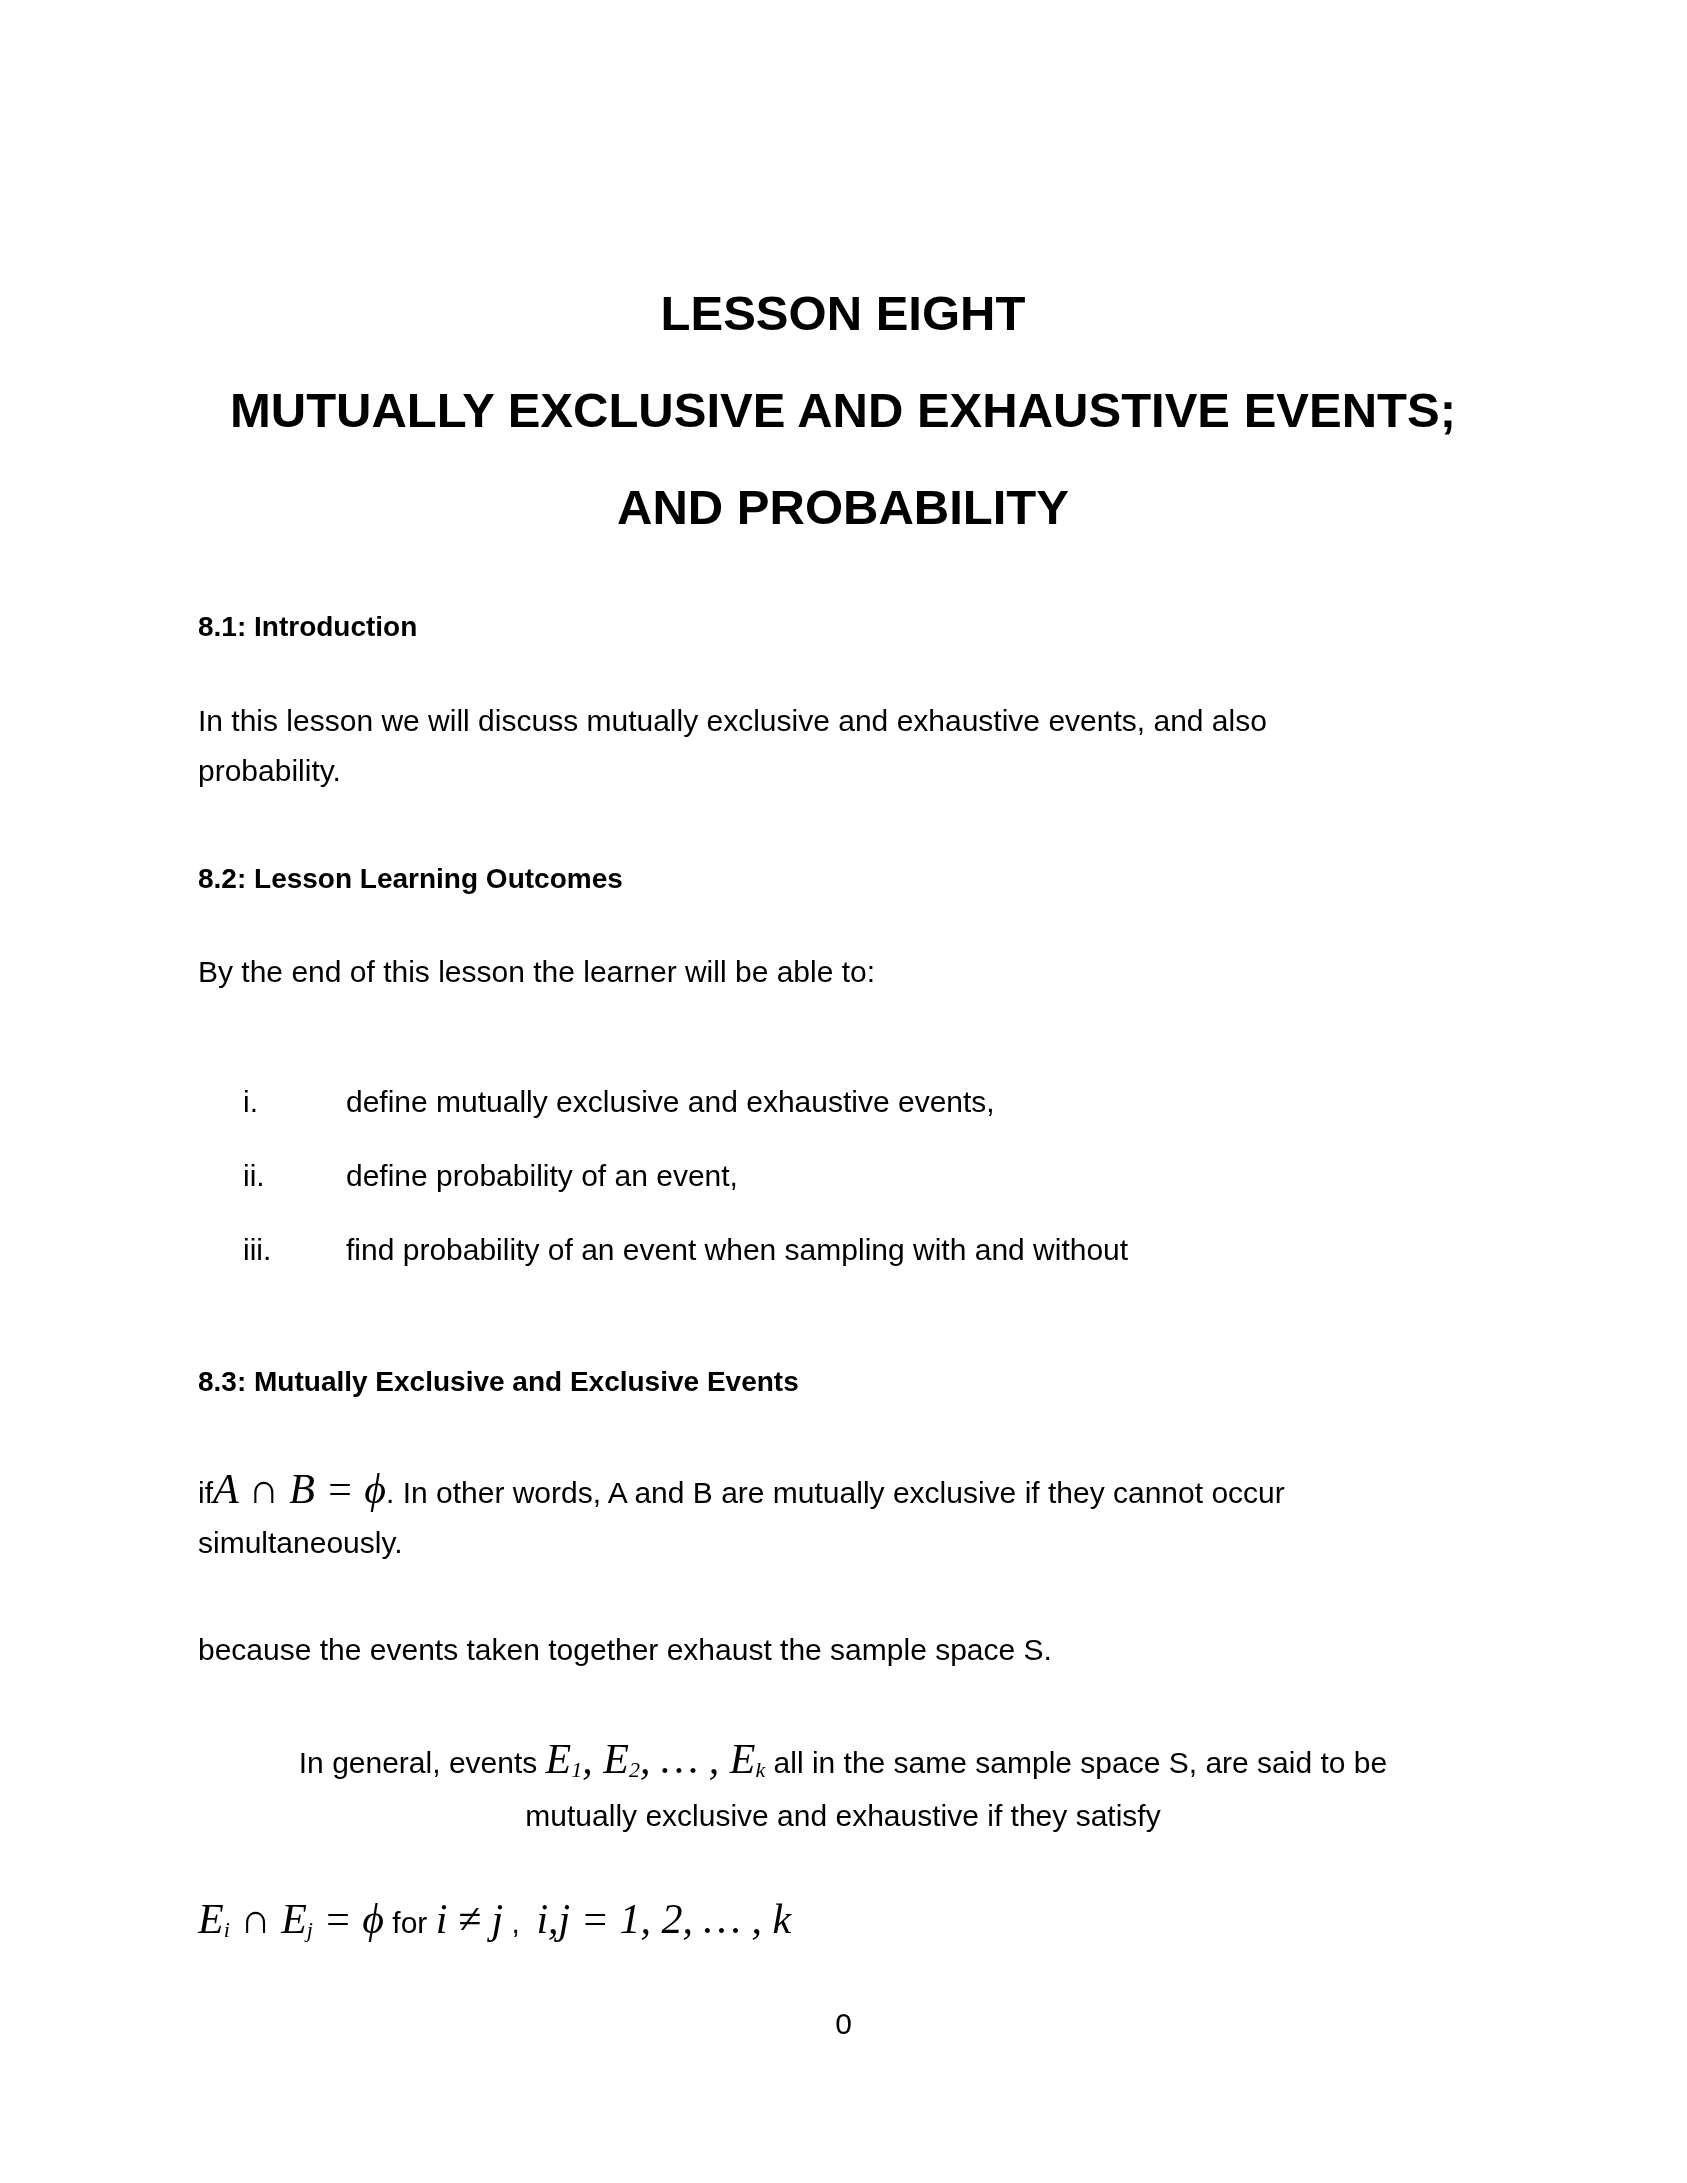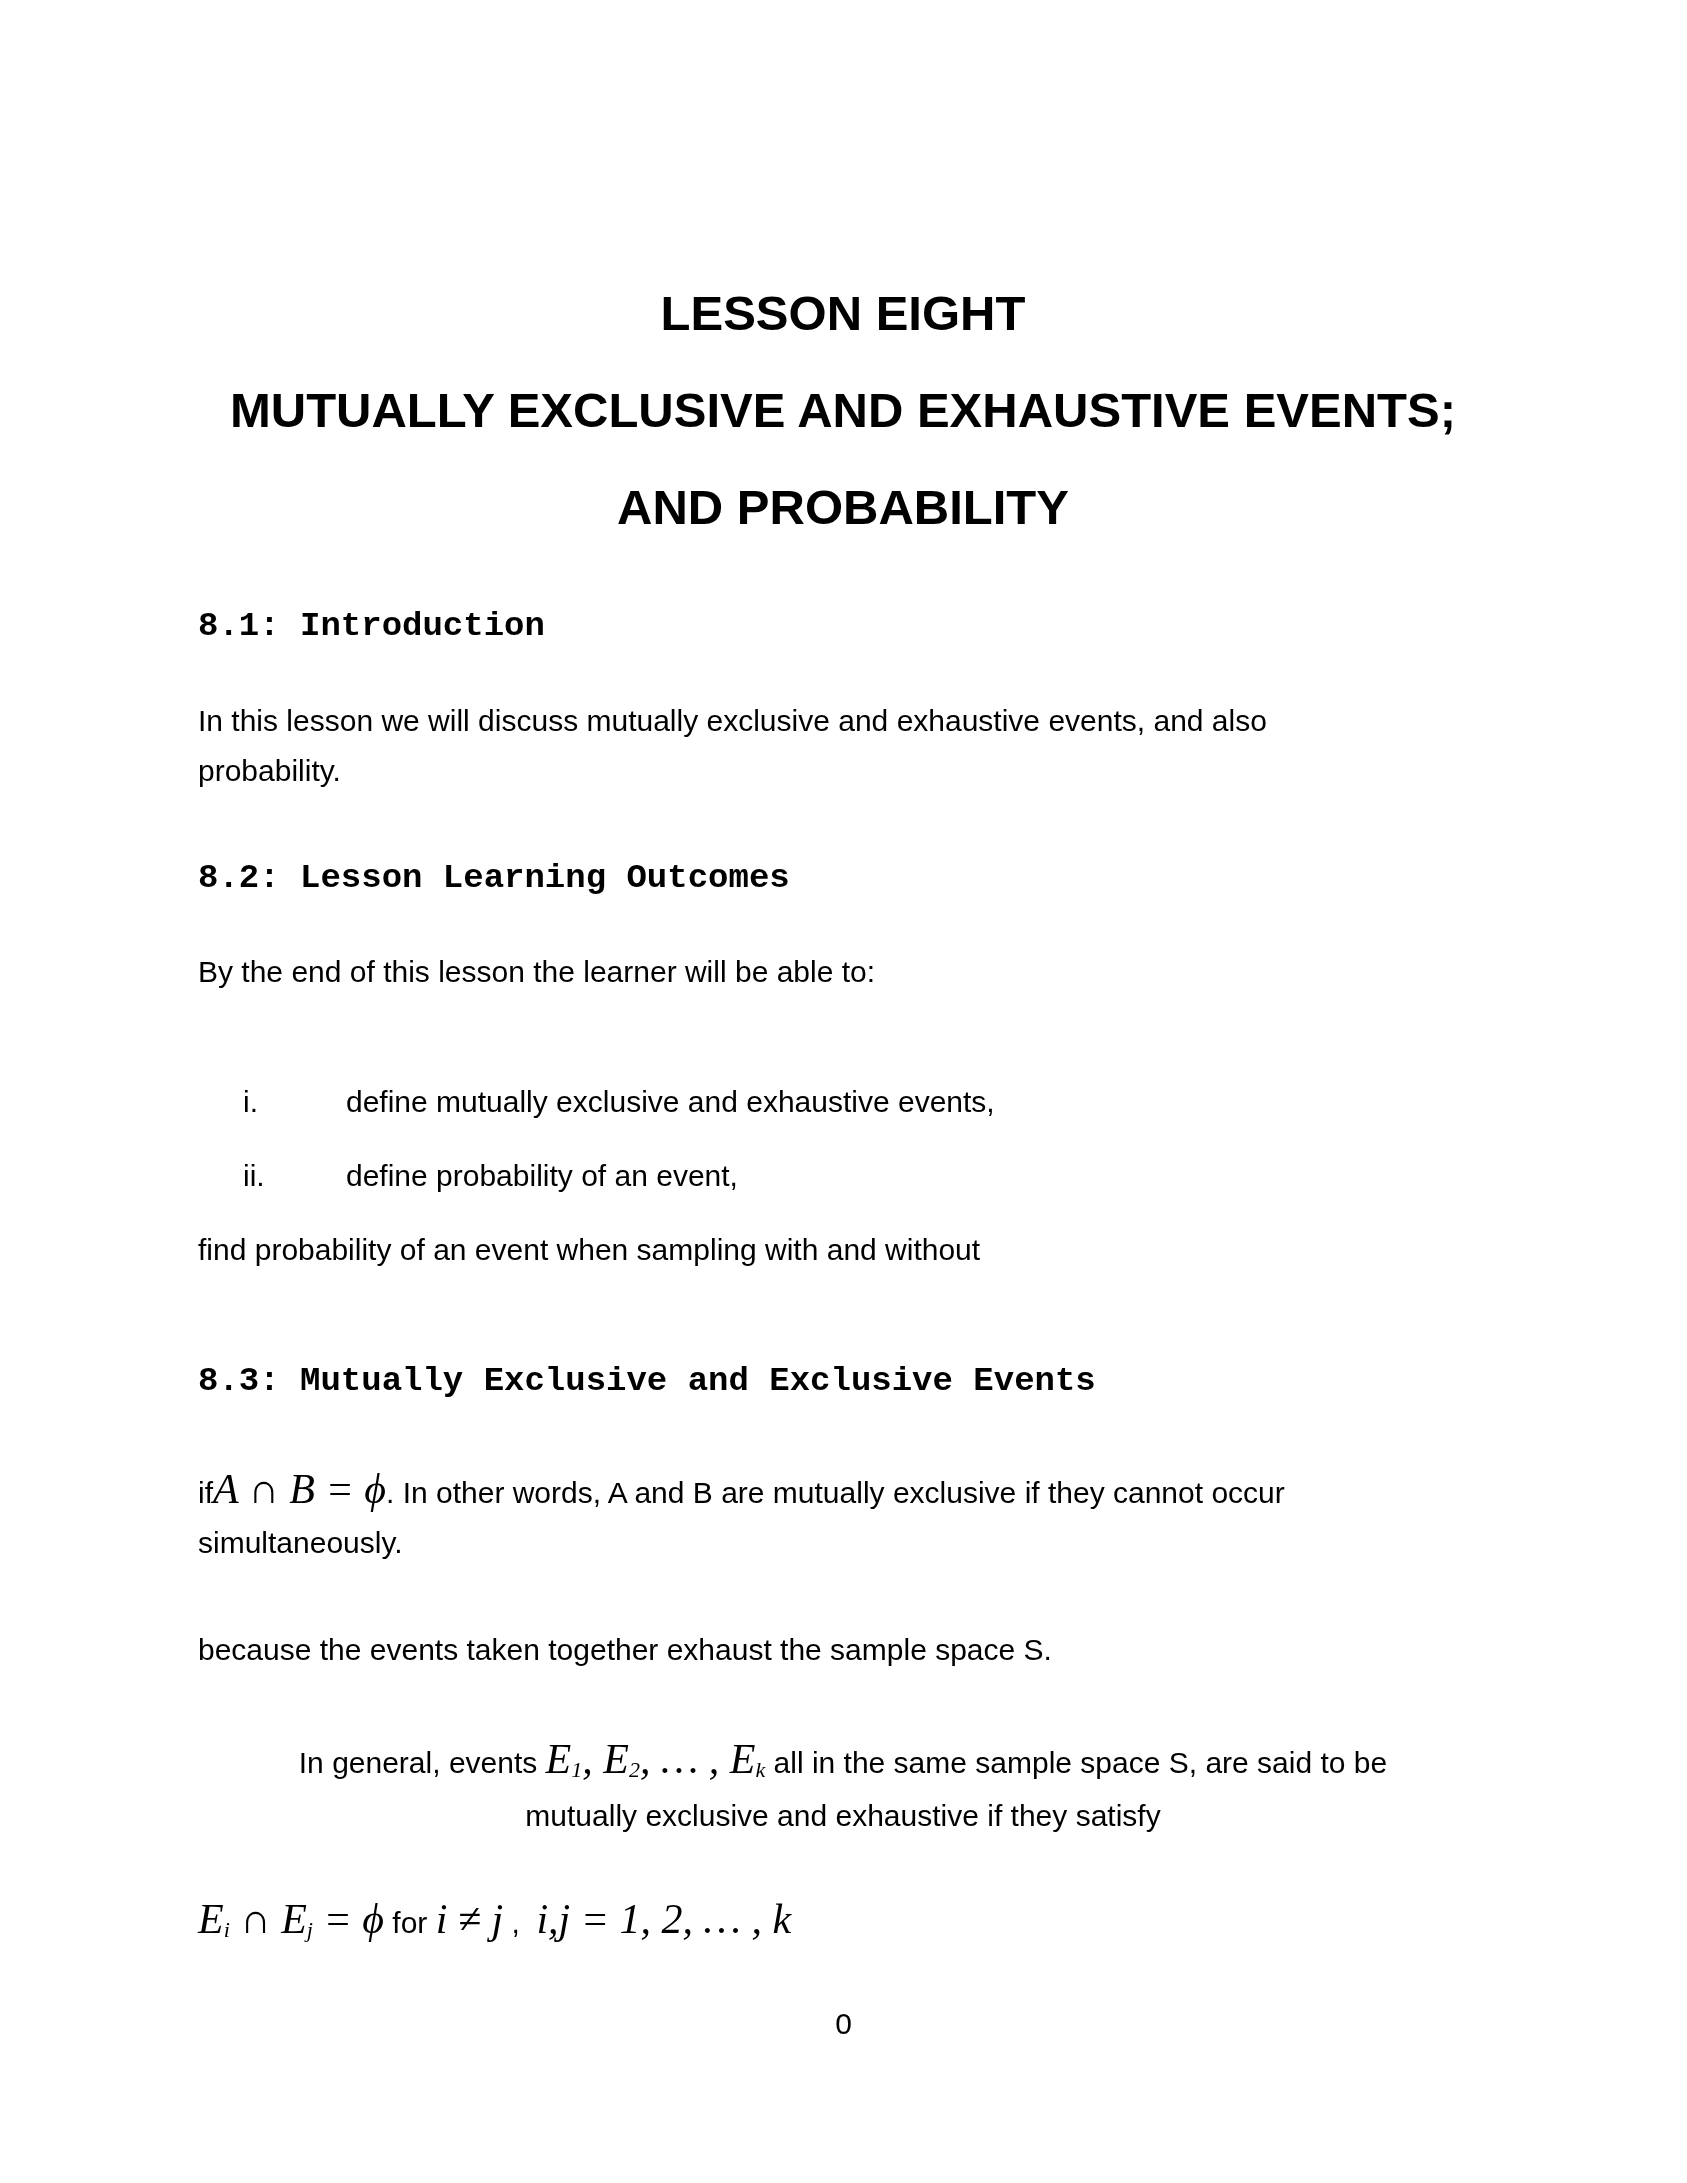--- a/index.html
+++ b/index.html
@@ -18,24 +18,23 @@
     padding-top:241px;
     white-space:pre-wrap;
   }
   .title-line {
     font-size:49px; font-weight:bold;
     line-height:73px;
     text-align:center;
     margin:0;
   }
   .heading {
-    font-size:34px; font-weight:bold;
+    font-size:28px; font-weight:bold;
     line-height:53px;
     margin:20px 0 0 0;
-    font-family:Liberation Mono, monospace;
   }
   .para { font-size:30px; line-height:50px; margin:18.5px 0 0 0; }
   .mt30 { margin-top:20px; }
   .mt32 { margin-top:21px; }
   .mt34 { margin-top:22.5px;text-align:center; }
   .line { min-height:50px; }
   .math {
     font-family:"Liberation Serif","DejaVu Serif",serif;
     font-style:italic;
     font-size:42px;
@@ -72,21 +71,21 @@
 
     <p class="heading">8.1: Introduction</p>
     <div class="para"><div class="line">In this lesson we will discuss mutually exclusive and exhaustive events, and also</div><div class="line">probability.</div></div>
 
     <p class="heading">8.2: Lesson Learning Outcomes</p>
     <div class="para">By the end of this lesson the learner will be able to:</div>
 
     <div class="list">
       <div class="list-item"><div class="list-marker">i.</div><div class="list-text">define mutually exclusive and exhaustive events,</div></div>
       <div class="list-item"><div class="list-marker">ii.</div><div class="list-text">define probability of an event,</div></div>
-      <div class="list-item"><div class="list-text"><div class="line">find probability of an event when sampling with and without</div></div></div>
+      <div class="list-item"><div class="list-marker">iii.</div><div class="list-text"><div class="line">find probability of an event when sampling with and without</div></div></div>
     </div>
 
     <p class="heading">8.3: Mutually Exclusive and Exclusive Events</p>
 
     <div class="para mt30"><div class="line"><span>if</span><span class="math">A ∩ B = ϕ</span><span>. In other words, A and B are mutually exclusive if they cannot occur</span></div><div class="line">simultaneously.</div></div>
 
     <div class="para mt32"><div class="line">because the events taken together exhaust the sample space S.</div></div>
 
     <div class="para mt34"><div class="line"><span>In general, events </span><span class="math">E</span><span class="msub">1</span><span class="math">, </span><span class="math">E</span><span class="msub">2</span><span class="math">, … , </span><span class="math">E</span><span class="msub">k</span><span> all in the same sample space S, are said to be</span></div><div class="line">mutually exclusive and exhaustive if they satisfy</div></div>
 

